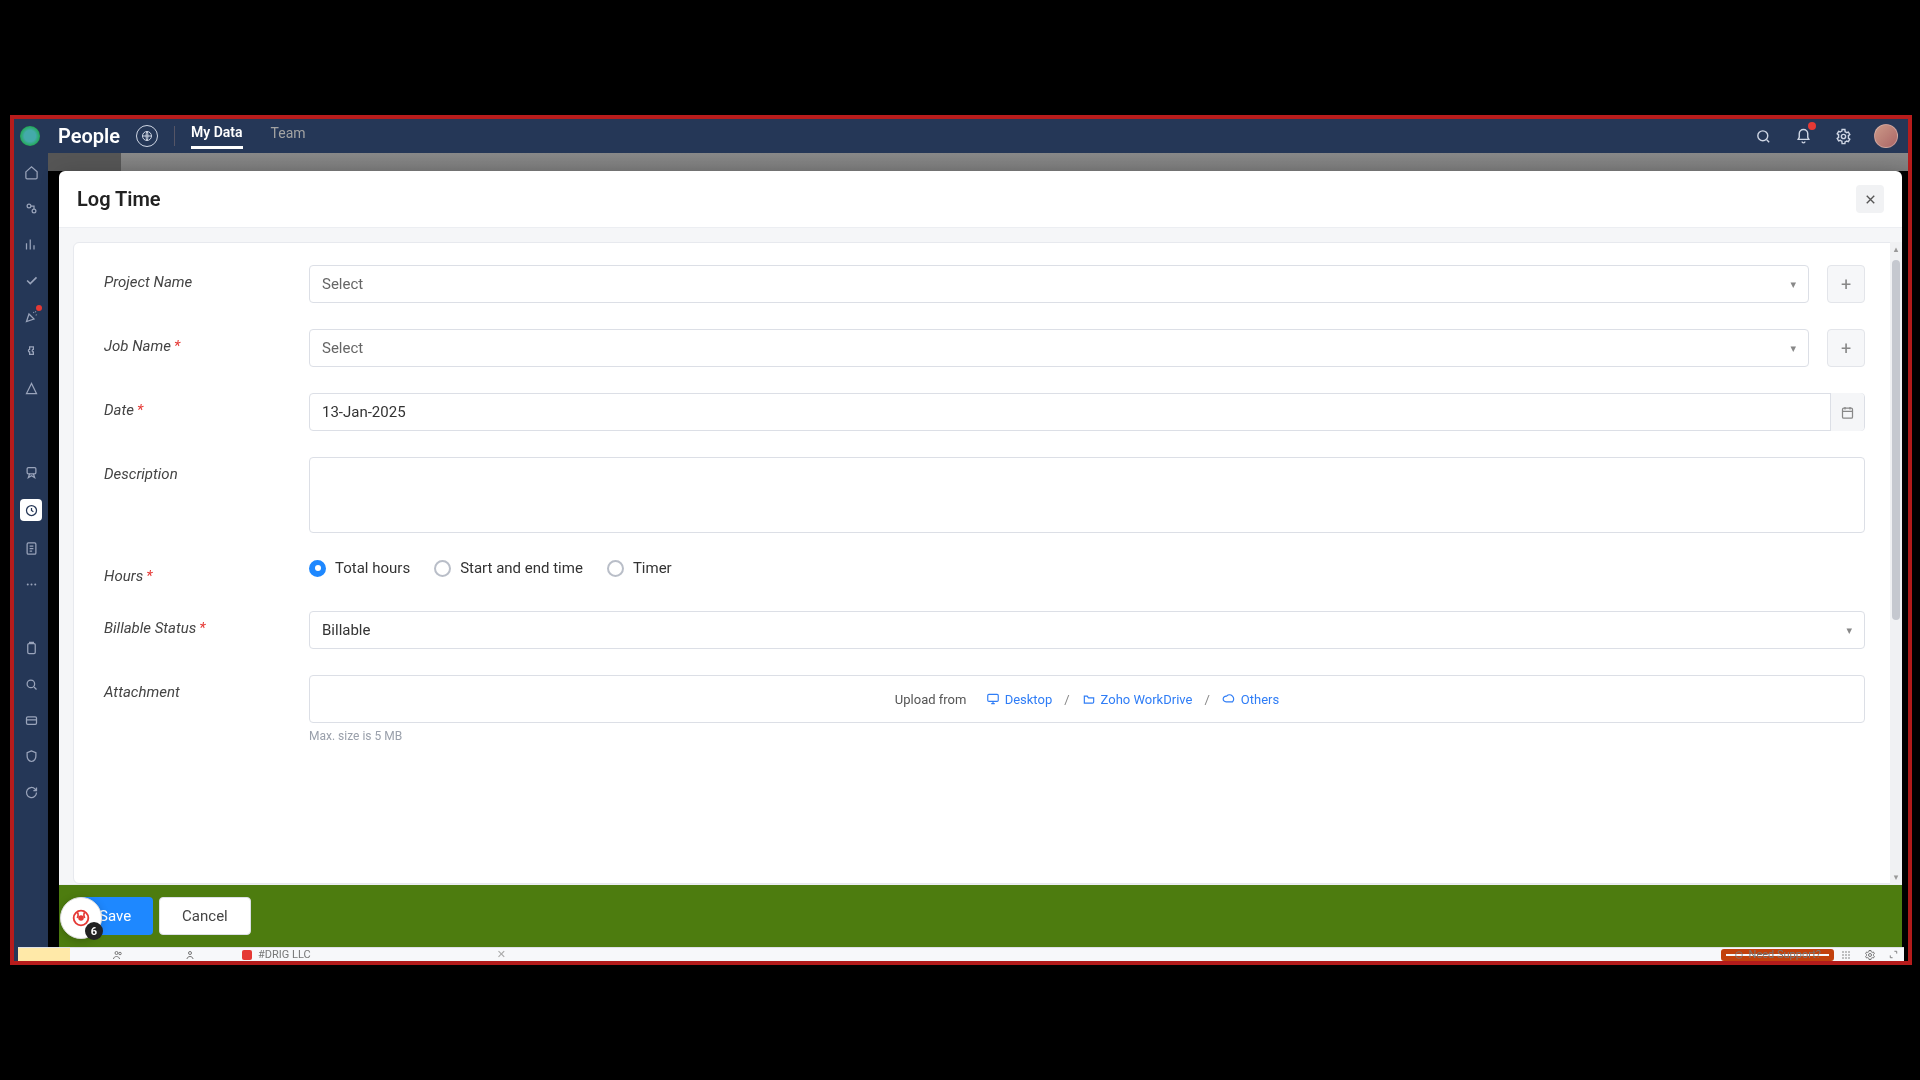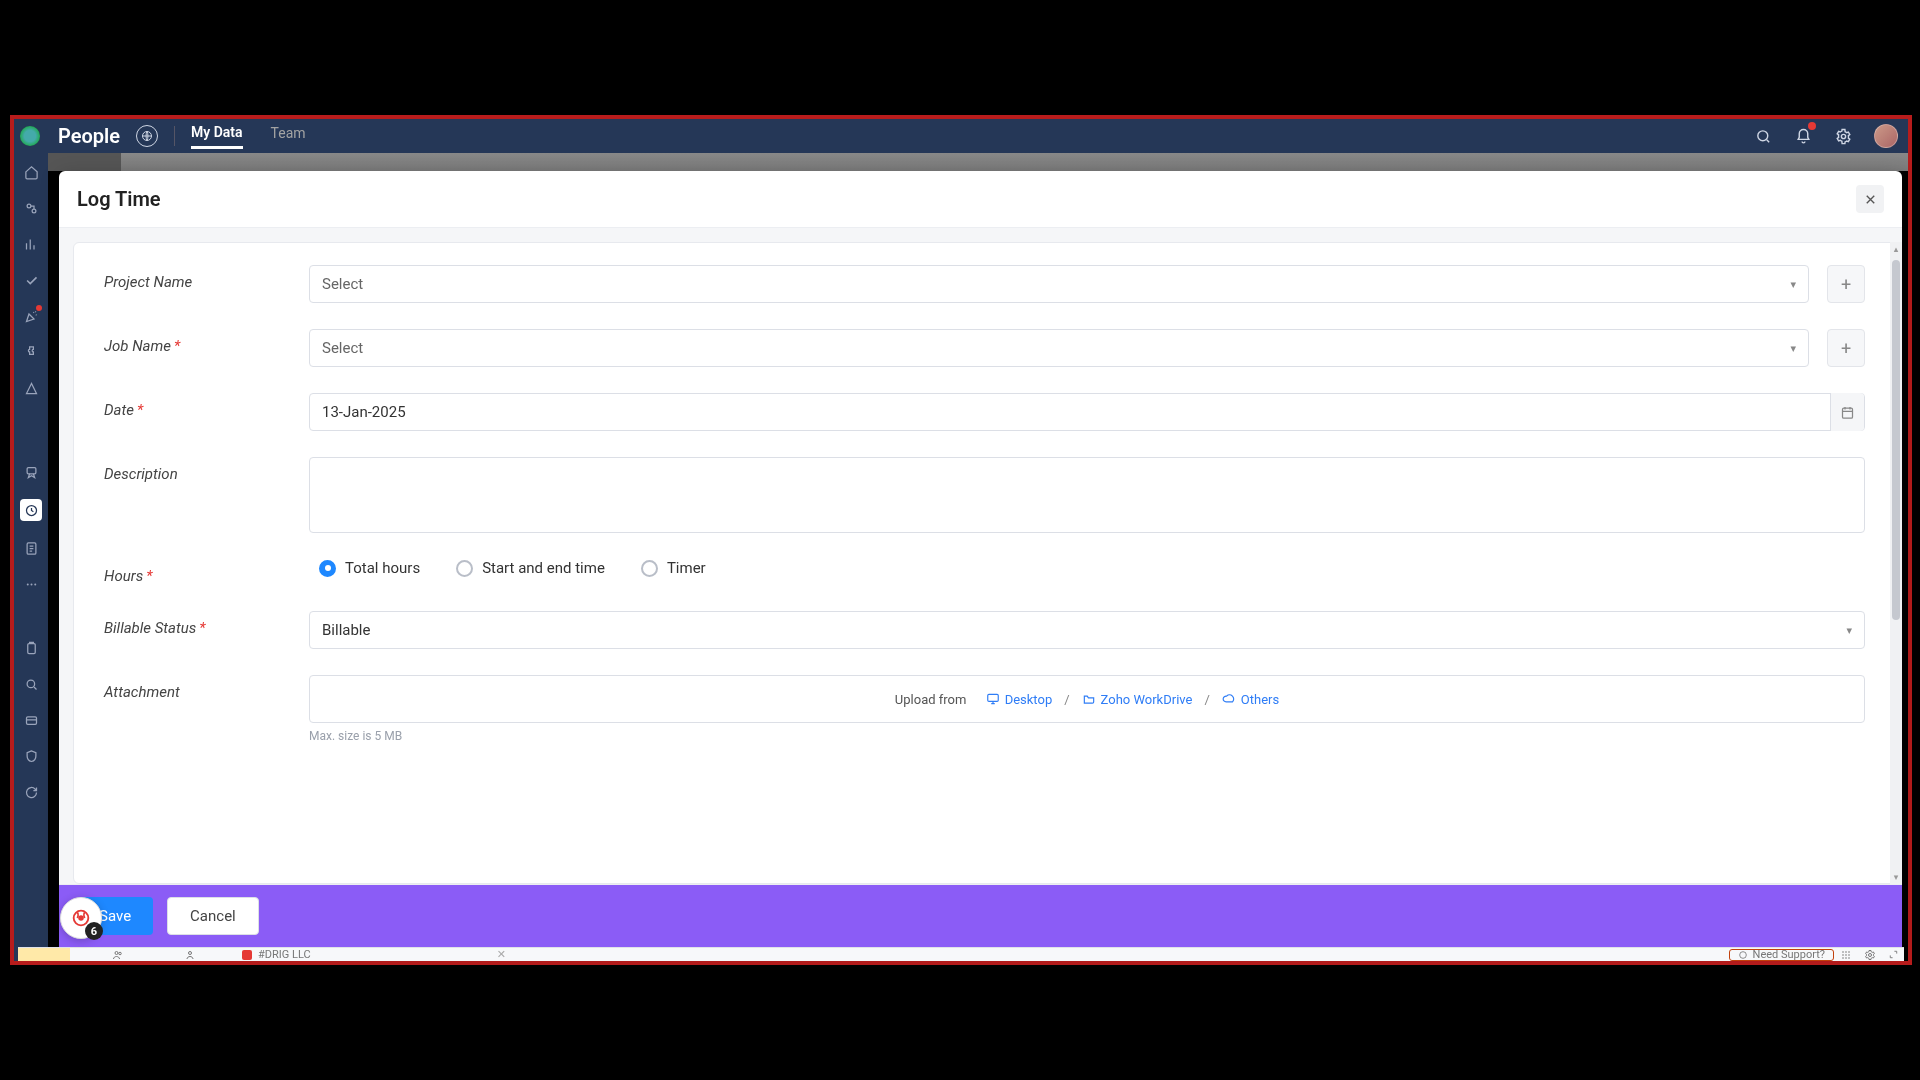--- a/index.html
+++ b/index.html
@@ -60,50 +60,50 @@
   .select, .dateinput, .billable {
     display:flex; align-items:center; justify-content:space-between;
     border:1px solid #dcdfe6; border-radius:4px; height:38px; padding:0 12px;
     font-size:15px; color:#666; background:#fff; cursor:pointer;
   }
   .select .chev, .billable .chev { color:#888; font-size:11px; }
   .dateinput .calbtn { width:34px;height:38px; margin:-1px -12px -1px 0; border-left:1px solid #dcdfe6; background:#f5f6f8; display:flex;align-items:center;justify-content:center;color:#888;border-radius:0 4px 4px 0;}
   .addbtn { width:38px;height:38px;border:1px solid #e3e5ea;background:#f6f7f9;border-radius:4px;margin-left:18px;display:flex;align-items:center;justify-content:center;color:#888;font-size:18px;cursor:pointer;}
   .desc { border:1px solid #dcdfe6;border-radius:4px;height:76px;width:100%; }
 
-  .radio-row { display:flex; align-items:center; gap:36px;margin-left:10px; }
+  .radio-row { display:flex; align-items:center; gap:24px; }
   .radio { display:flex; align-items:center; gap:9px; font-size:15px; color:#333; cursor:pointer;}
   .radio .bullet { width:17px;height:17px;border-radius:50%;border:2px solid #b9bec8;display:flex;align-items:center;justify-content:center;}
   .radio.selected .bullet { border-color:#1e88ff; background:#1e88ff;}
   .radio.selected .bullet::after { content:""; width:6px;height:6px;background:#fff;border-radius:50%;}
   .hours-sub { margin-top:18px; display:flex; align-items:center; gap:14px;}
   .hours-input { width:78px;height:38px;border:1px solid #dcdfe6;border-radius:4px; text-align:center; font-size:15px; color:#333; display:flex;align-items:center;justify-content:center;}
   .info-icon { width:18px;height:18px;border-radius:50%;border:1.5px solid #f0a030;color:#f0a030;font-size:11px;display:flex;align-items:center;justify-content:center;font-weight:700;}
 
   .upload-area { border:1px solid #dcdfe6;border-radius:4px;height:48px;display:flex;align-items:center;justify-content:center;font-size:13px;color:#555;gap:8px;}
   .upload-area .lnk { color:#2f7df6; display:inline-flex; align-items:center; gap:5px; cursor:pointer;}
   .sep { color:#888; margin:0 4px; }
   .hint { font-size:12px;color:#9aa0ab;margin-top:6px;}
 
-  .panel-footer { padding:12px 18px; display:flex; gap:14px; align-items:flex-end; border-top:1px solid #eceef2; background:#8b5cf6;}
+  .panel-footer { padding:12px 18px; display:flex; gap:6px; align-items:flex-end; border-top:1px solid #eceef2; background:#4d7c0f;}
   .btn { height:38px; padding:0 22px; border-radius:4px; font-size:15px; display:flex;align-items:center;cursor:pointer;}
   .btn.save { background:#1e88ff; color:#fff; }
   .btn.cancel { background:#fff; border:1px solid #dcdfe6; color:#444; }
 
   
   .chat-widget { position:absolute; left:46px; bottom:22px; width:42px;height:42px;border-radius:50%;background:#fff;border:1px solid #ddd;box-shadow:0 2px 8px rgba(0,0,0,.2);display:flex;align-items:center;justify-content:center; z-index:50;}
   .chat-widget svg { width:22px;height:22px; }
   .chat-badge { position:absolute; right:-2px; bottom:-2px; min-width:18px;height:18px;padding:0 4px;border-radius:10px;background:#222;color:#fff;font-size:11px;font-weight:700;display:flex;align-items:center;justify-content:center;}
 
   
   .bottombar { position:absolute; left:4px; right:4px; bottom:0; height:14px; background:#f7f8fa; border-top:1px solid #e0e2e8; font-size:11px; color:#777; display:flex; align-items:center; overflow:hidden;}
   .bottombar .bseg { display:flex;align-items:center;gap:6px; margin:0 10px;}
   .bottombar .yellow { position:absolute;left:0;top:0;bottom:0;width:52px;background:#ffe9a8;}
   .bottombar .rcirc{width:14px;height:14px;border-radius:50%;background:#e53935;display:flex;align-items:center;justify-content:center;color:#fff;font-size:9px;font-weight:700;margin-left:10px;}
-  .bottombar .support { margin-left:auto; border:1px solid #c2410c;border-radius:3px;padding:0 8px;height:12px;display:flex;align-items:center;gap:5px;}
+  .bottombar .support { margin-left:auto; border:5px solid #c2410c;border-radius:3px;padding:0 8px;height:12px;display:flex;align-items:center;gap:5px;}
   .bottombar .gicn{width:12px;height:12px;color:#777;margin:0 6px;}
 
   svg { display:block; }
 </style>
 </head>
 <body>
 
 <div class="letterbox top"></div>
 <div class="letterbox bottom"></div>
 

